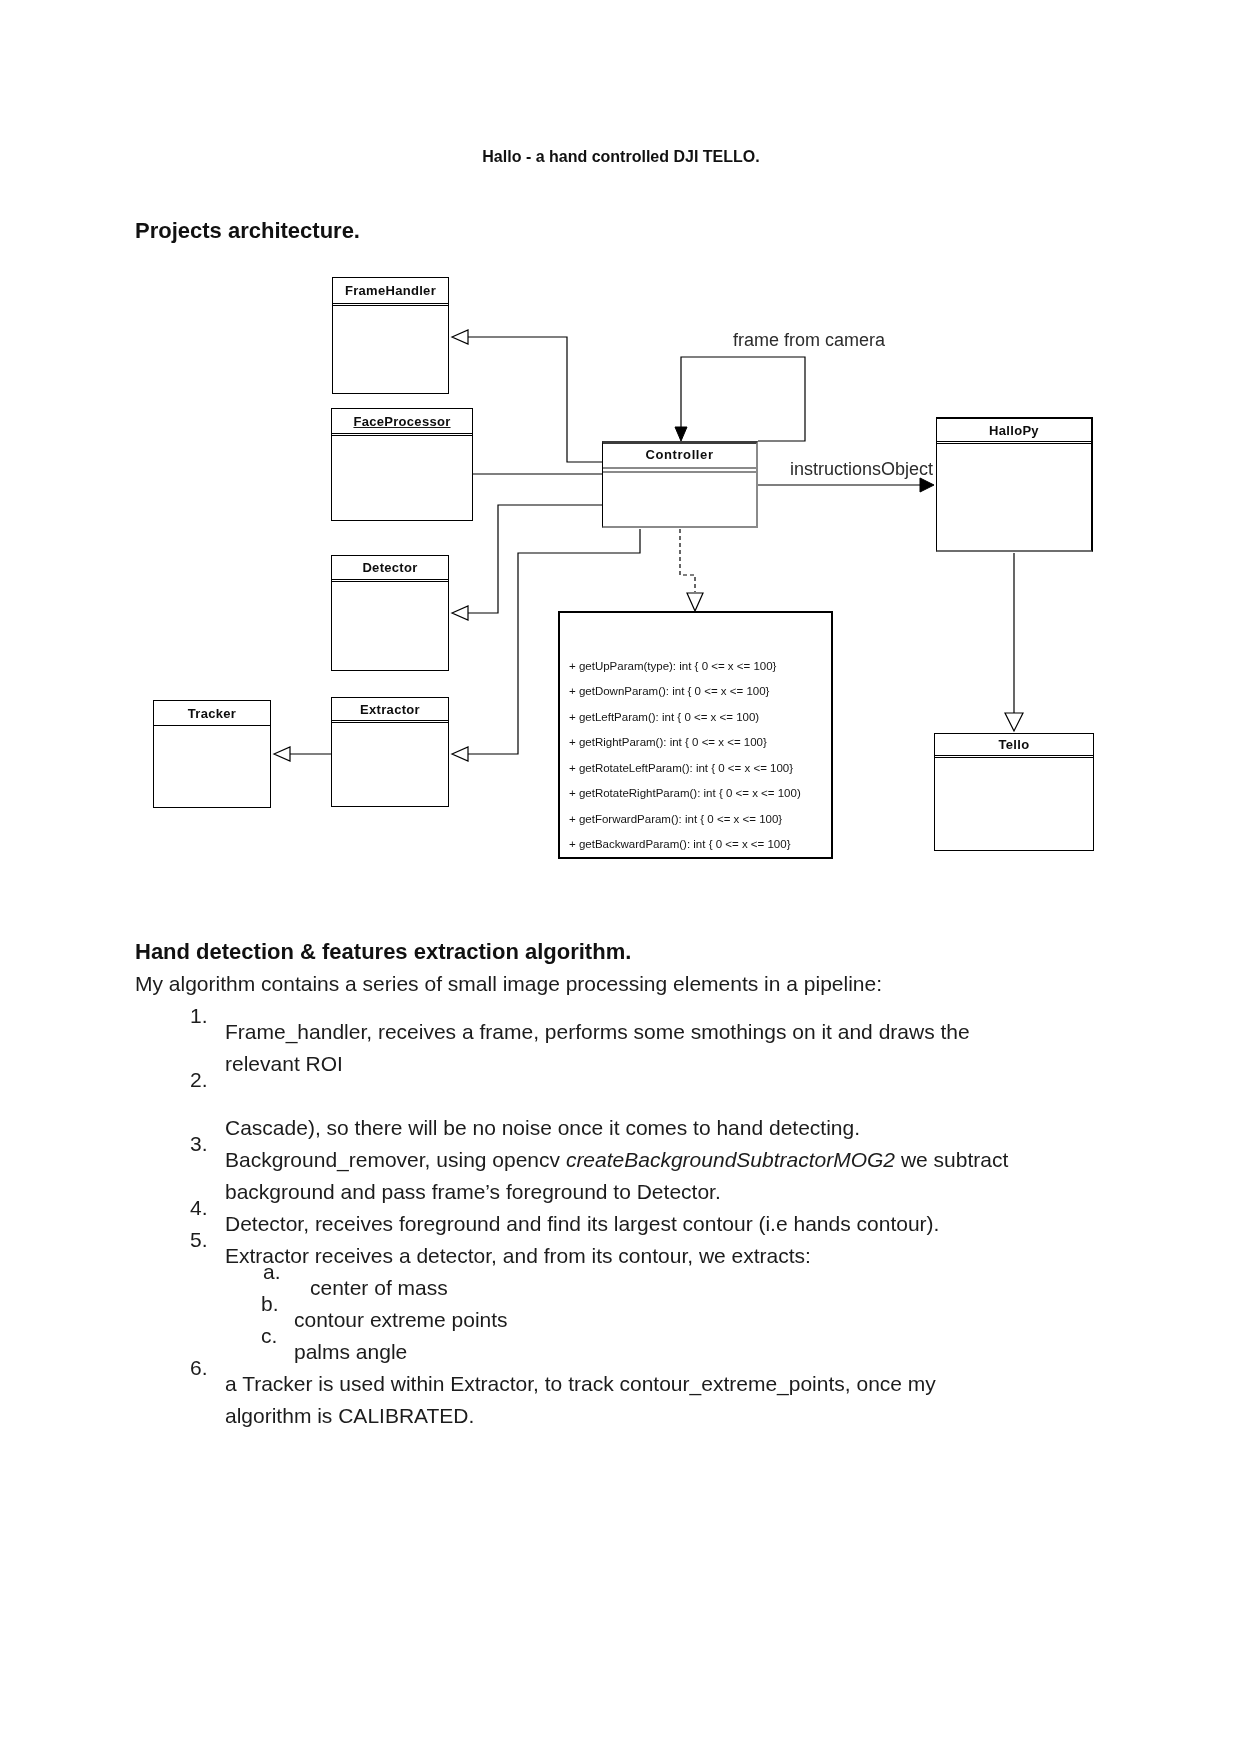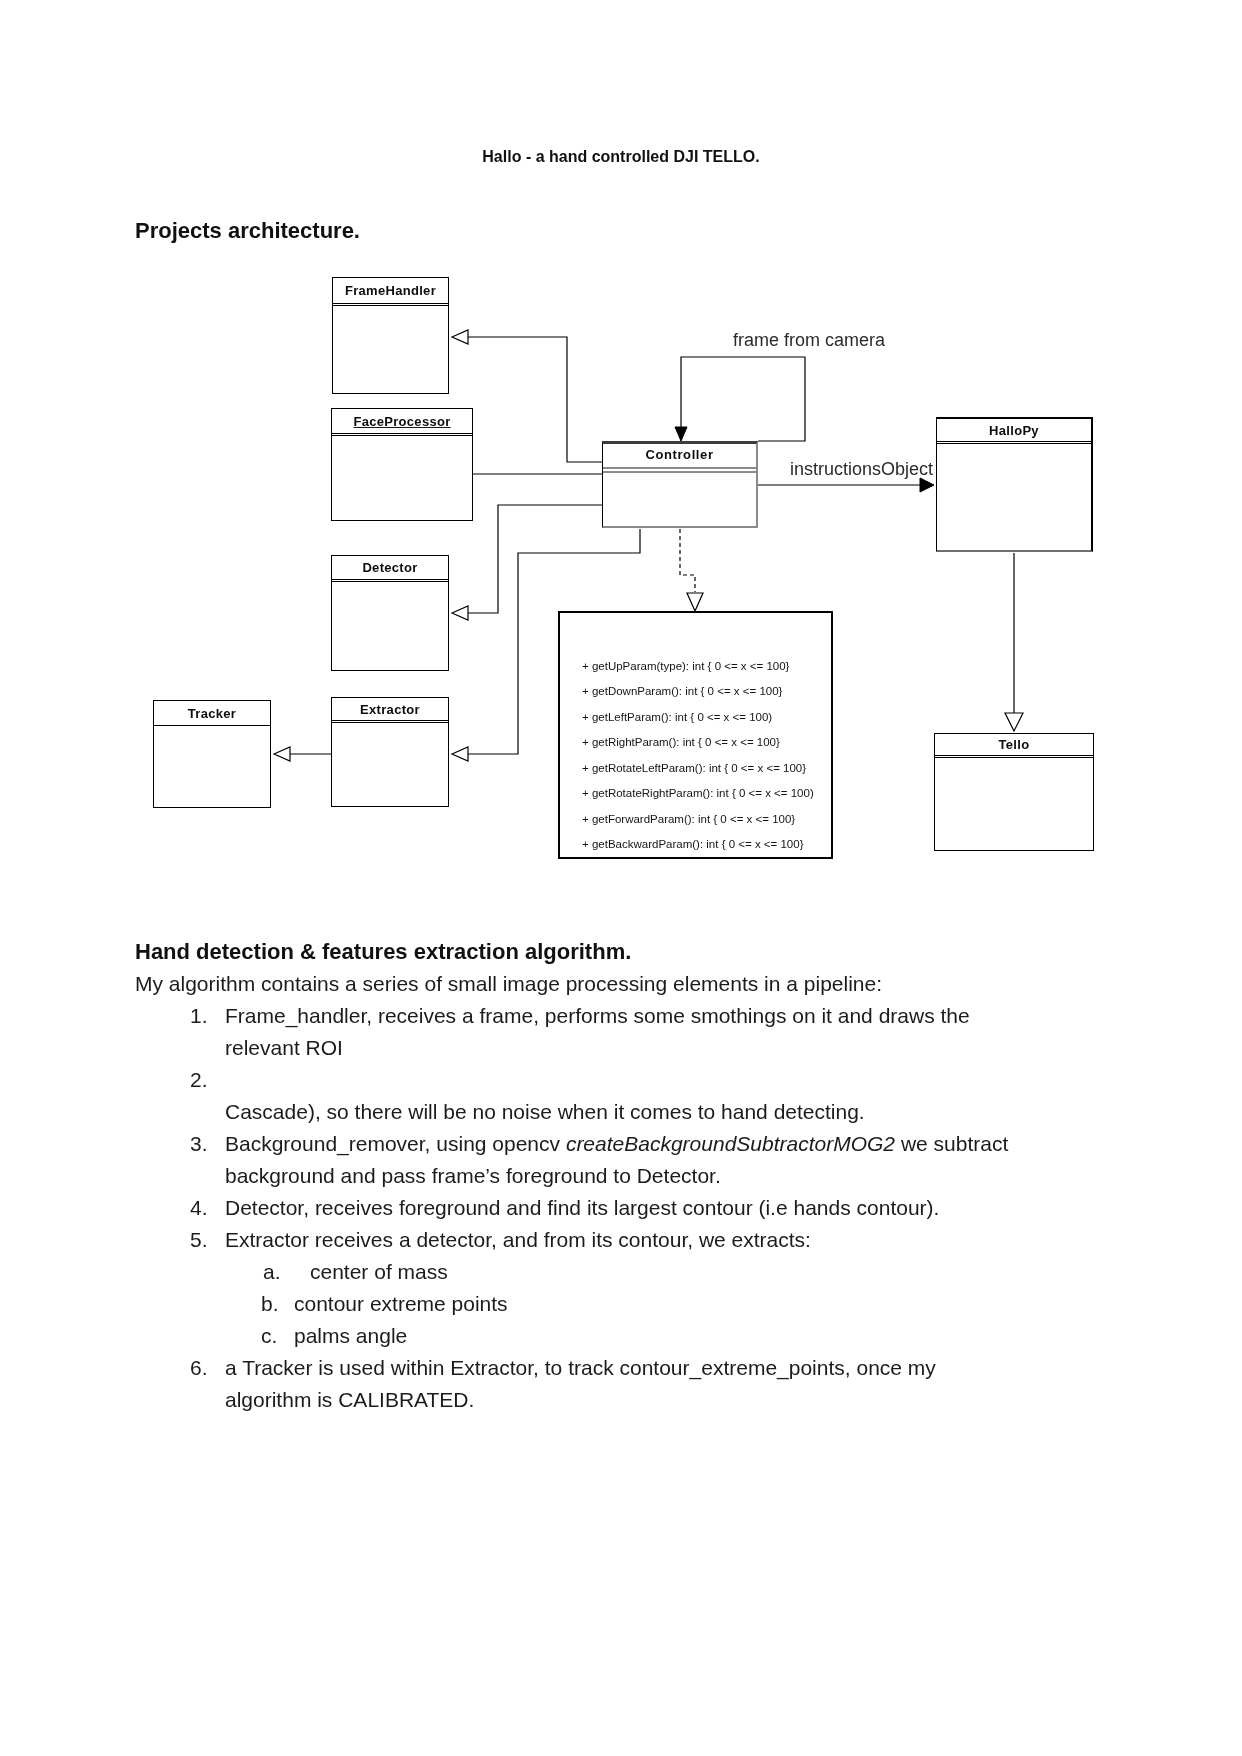--- a/index.html
+++ b/index.html
@@ -22,21 +22,21 @@
   }
   .para{
     position:absolute;left:135px;
     font-size:21px;color:#1c1c1c;
   }
   .list{
     position:absolute;left:0;top:1004px;width:1242px;
   }
   .row{position:relative;height:32px;font-size:21px;color:#1c1c1c;}
   .row .m{position:absolute;left:190px;top:0;}
-  .row .t{position:absolute;left:225px;top:0;white-space:nowrap;}
+  .row .t{position:absolute;left:225px;top:16px;white-space:nowrap;}
   .row.sub .m{left:261px;}
   .row.sub .t{left:294px;}
   .row.sub-a .m{left:263px;}
   .row.sub-a .t{left:310px;}
   .it{font-style:italic;}
 
   
   #diagram{position:absolute;left:0;top:0;width:1242px;height:900px;}
   svg.connectors{position:absolute;left:0;top:0;}
   .uml{
@@ -59,21 +59,21 @@
   .uml.iface{border:2px solid #000;}
   .iface-head{
     text-align:center;font-family:"DejaVu Sans Mono", monospace;
     font-weight:bold;font-size:13.5px;line-height:16px;color:#000;
     padding-top:3px;height:34px;box-sizing:content-box;
     border-bottom:3px double #000;
   }
   .iface-methods{
     position:absolute;left:0;right:0;top:40px;bottom:0;
     display:flex;flex-direction:column;justify-content:space-around;
-    padding-left:22px;
+    padding-left:9px;
   }
   .iface-methods .mrow{font-size:11.5px;color:#141414;white-space:nowrap;}
   .diag-label{
     position:absolute;font-size:18px;color:#2b2b2b;white-space:nowrap;
   }
 </style>
 </head>
 <body>
 
 <div id="page">
@@ -171,21 +171,21 @@
       <span class="m">1.</span>
       <span class="t">Frame_handler, receives a frame, performs some smothings on it and draws the</span>
     </div>
     <div class="row">
       <span class="t">relevant ROI</span>
     </div>
     <div class="row">
       <span class="m">2.</span>
     </div>
     <div class="row">
-      <span class="t">Cascade), so there will be no noise when it comes to hand detecting.</span>
+      <span class="t">Cascade), so there will be no noise once it comes to hand detecting.</span>
     </div>
     <div class="row">
       <span class="m">3.</span>
       <span class="t"><span>Background_remover, using opencv </span><span class="it">createBackgroundSubtractorMOG2</span><span> we subtract</span></span>
     </div>
     <div class="row">
       <span class="t">background and pass frame’s foreground to Detector.</span>
     </div>
     <div class="row">
       <span class="m">4.</span>

